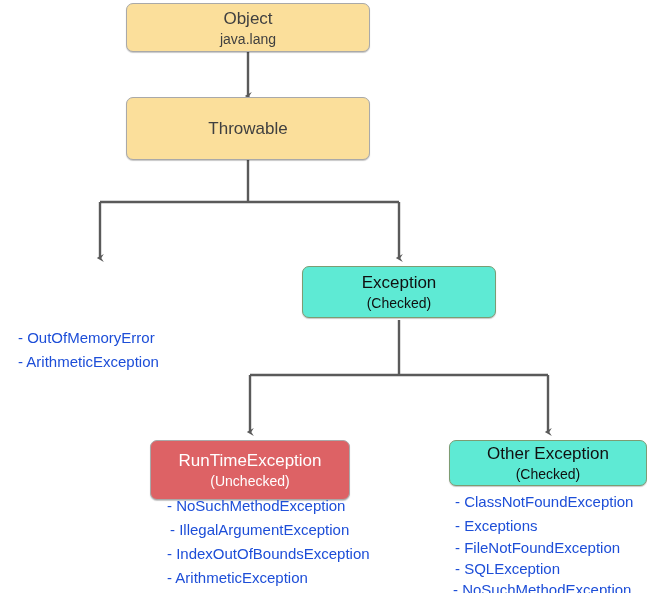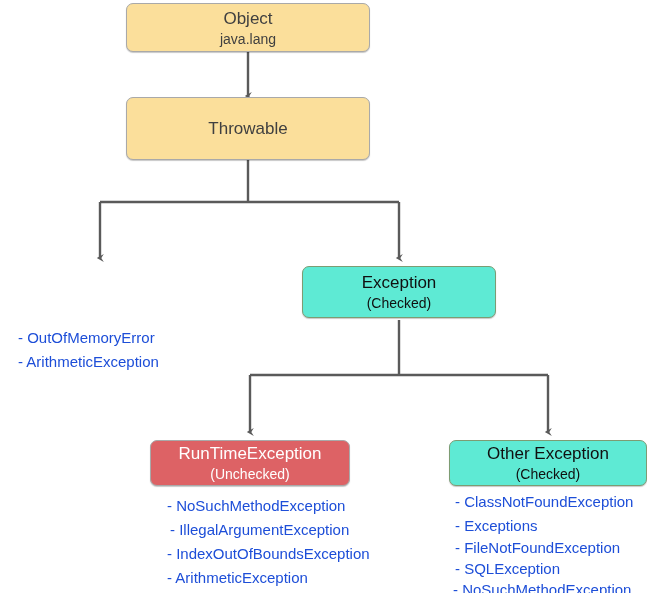--- a/index.html
+++ b/index.html
@@ -111,21 +111,21 @@
   <div class="node yellow single" style="left:126px; top:97px; width:244px; height:63px;">
     <div class="title">Throwable</div>
   </div>
 
 
   <div class="node green" style="left:302px; top:266px; width:194px; height:52px;">
     <div class="title">Exception</div>
     <div class="sub">(Checked)</div>
   </div>
 
-  <div class="node red" style="left:150px; top:440px; width:200px; height:46px;">
+  <div class="node red" style="left:150px; top:440px; width:200px; height:60px;">
     <div class="title">RunTimeException</div>
     <div class="sub">(Unchecked)</div>
   </div>
 
   <div class="node green" style="left:449px; top:440px; width:198px; height:46px;">
     <div class="title">Other Exception</div>
     <div class="sub">(Checked)</div>
   </div>
 
   <div class="list" style="left:18px; top:326px;">

